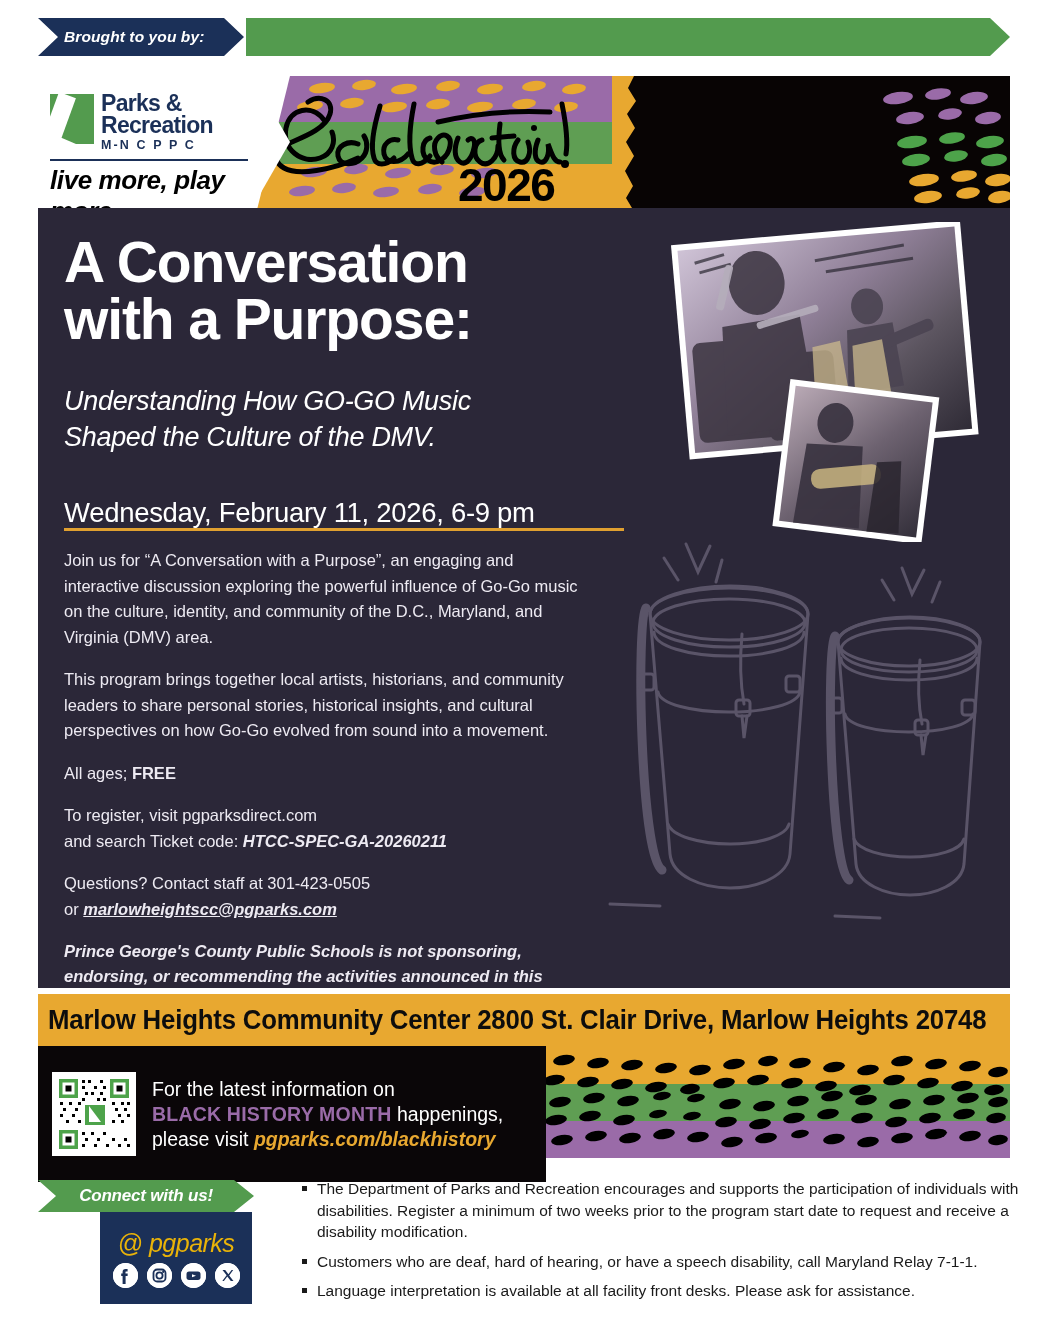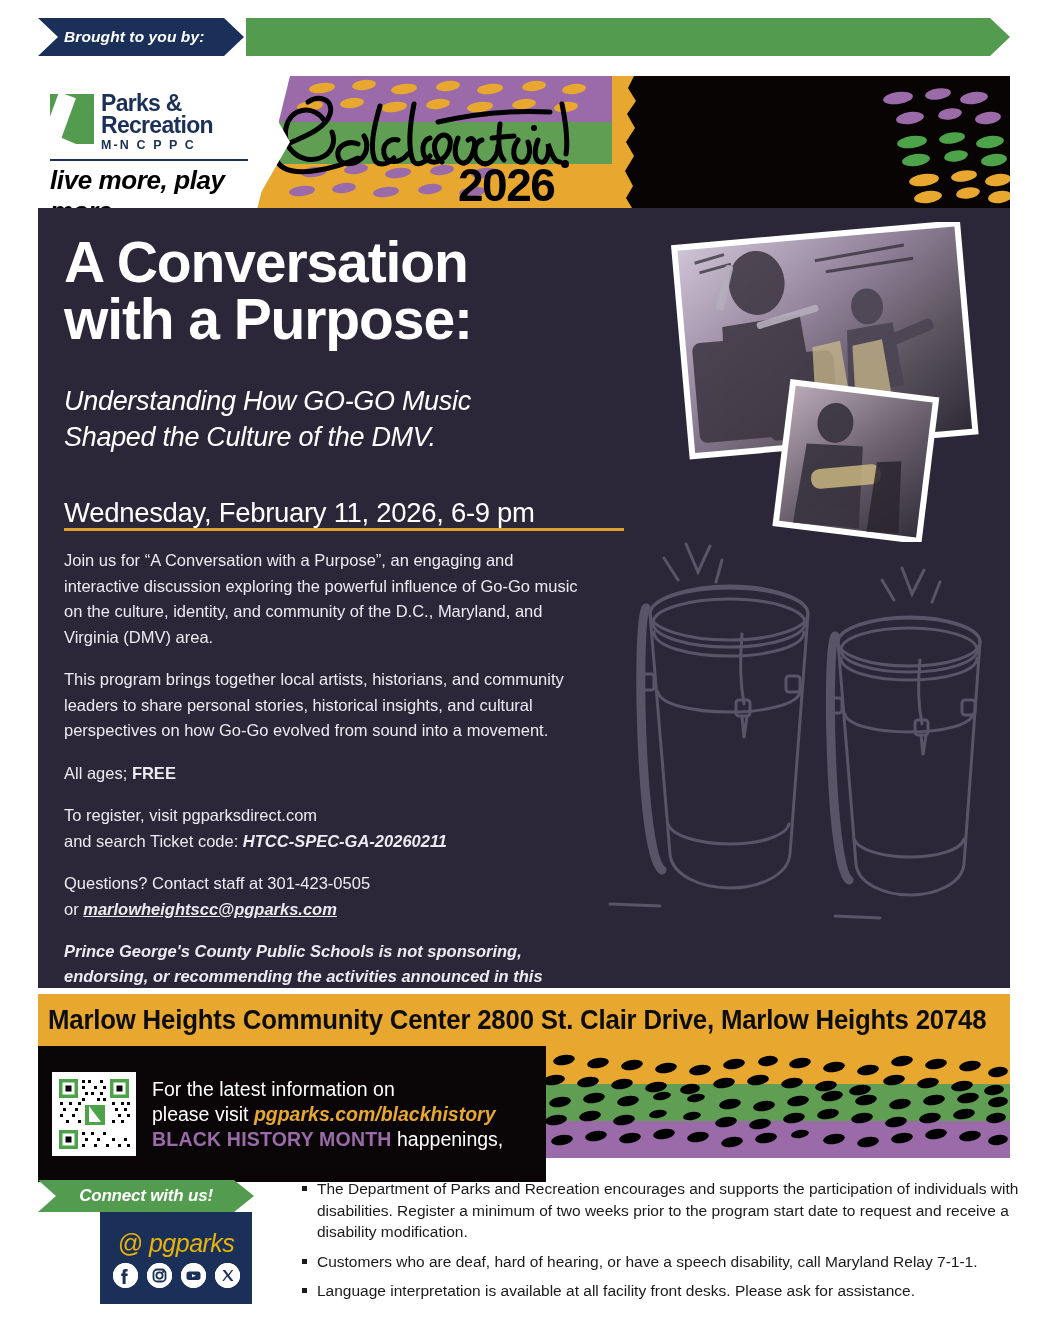--- a/index.html
+++ b/index.html
@@ -425,24 +425,24 @@
           </g>
           <g>
               <rect x="29" y="29" width="20" height="20" fill="#4DA34A"></rect>
              <path d="M33,30 L45,46 L33,46 Z" fill="#fff"></path>
             </g>
         </svg>
       </div>
       <div class="qrtext">
         <div>For the latest information on</div>
         <div>
-          <span>please visit </span><span class="url">pgparks.com/blackhistory</span>
+          <span class="bhm-w">BLACK HISTORY MONTH</span><span> happenings,</span>
         </div>
         <div>
-          <span class="bhm-w">BLACK HISTORY MONTH</span><span> happenings,</span>
+          <span>please visit </span><span class="url">pgparks.com/blackhistory</span>
         </div>
       </div>
     </div>
     <div class="bands">
       <div class="b b1"></div>
         <div class="b b2"></div>
         <div class="b b3"></div>
       <svg width="464" height="112" style="position:absolute;left:0;top:0">
         <g fill="#000">
           <ellipse cx="18" cy="14" rx="11" ry="5" transform="rotate(-9 18 14)"></ellipse>

